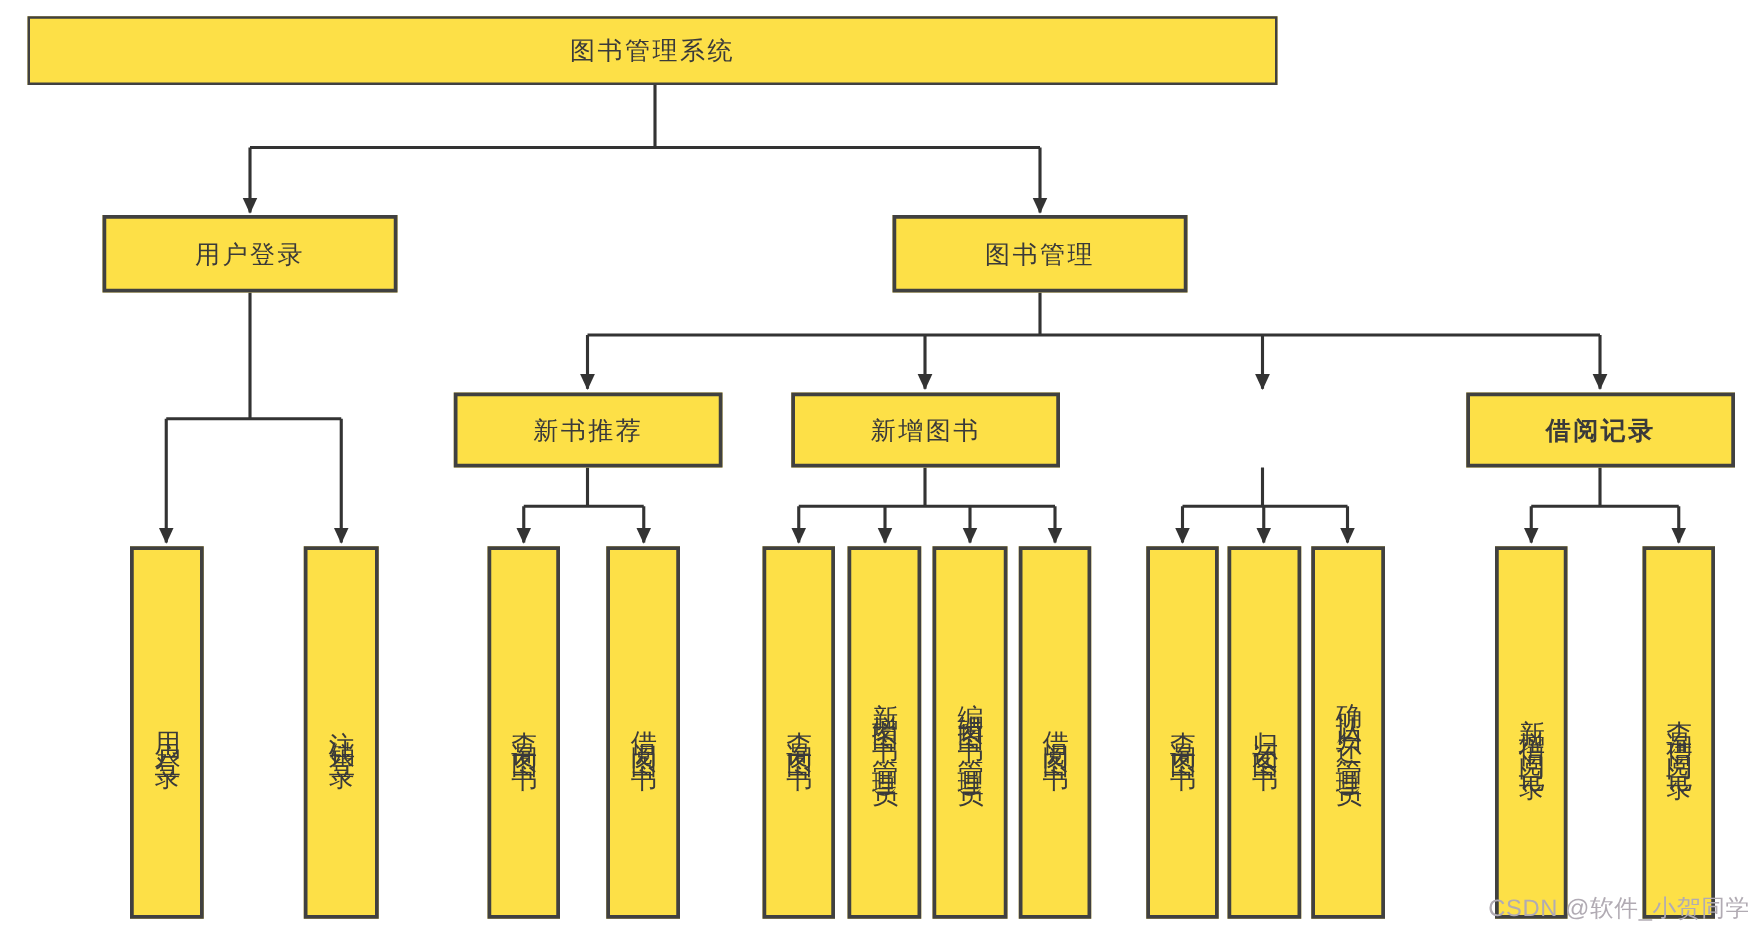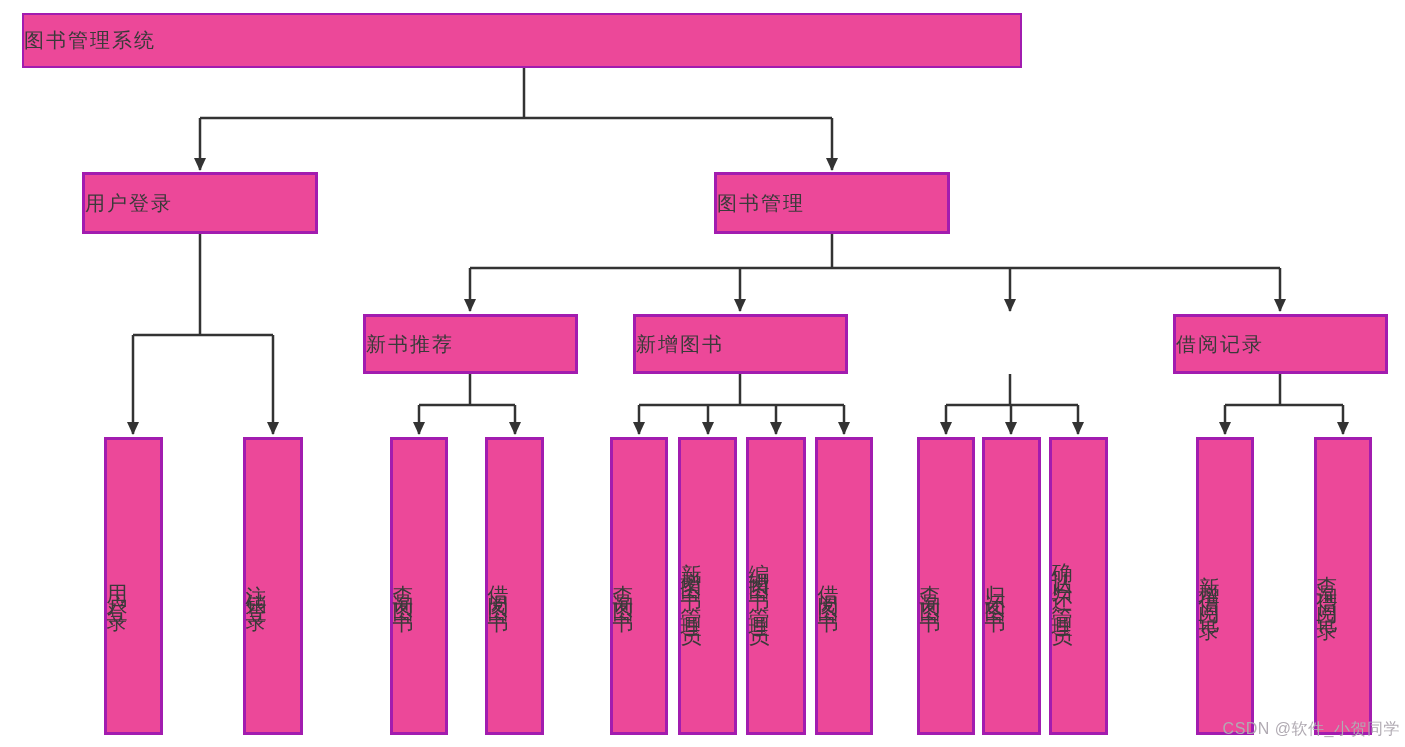--- a/index.html
+++ b/index.html
@@ -13,45 +13,46 @@
     overflow: hidden;
     color: #3a3a3a;
   }
   .wires {
     position: absolute;
     left: 0; top: 0;
     width: 1405px; height: 747px;
   }
   .node {
     position: absolute;
-    background: #ec4899;
-    border: 3px solid #a21caf;
+    background: #fde047;
+    border: 3px solid #404040;
     display: flex;
     align-items: center;
+    justify-content: center;
   }
   .node.thin { border-width: 2px; }
   .h-node .lbl {
     font-size: 20px;
     letter-spacing: 2px;
     color: #3a3a3a;
     white-space: nowrap;
   }
   .v-node .lbl {
     writing-mode: vertical-rl;
     text-orientation: mixed;
     font-size: 21px;
     line-height: 1;
     letter-spacing: 9px;
     color: #3a3a3a;
   }
   .watermark {
     position: absolute;
     right: 5px;
     bottom: 7px;
-    font-size: 16px;
+    font-size: 19px;
     letter-spacing: 0.5px;
     color: #b1abb3;
     z-index: 5;
     white-space: nowrap;
   }
 </style>
 </head>
 <body>
 
 <div class="canvas">
@@ -116,21 +117,21 @@
   <div class="node h-node" style="left:714px; top:172px; width:236px; height:62px;font-family:Liberation Serif, serif;">
     <span class="lbl">图书管理</span>
   </div>
 
   <div class="node h-node" style="left:363px; top:314px; width:215px; height:60px;">
     <span class="lbl">新书推荐</span>
   </div>
   <div class="node h-node" style="left:633px; top:314px; width:215px; height:60px;">
     <span class="lbl">新增图书</span>
   </div>
-  <div class="node h-node" style="left:1173px; top:314px; width:215px; height:60px;">
+  <div class="node h-node" style="left:1173px; top:314px; width:215px; height:60px;font-weight:bold;">
     <span class="lbl">借阅记录</span>
   </div>
 
   <div class="node v-node" style="left:104px; top:437px; width:59px; height:298px;">
     <span class="lbl">用户登录</span>
   </div>
   <div class="node v-node" style="left:243px; top:437px; width:60px; height:298px;">
     <span class="lbl">注销登录</span>
   </div>
 

